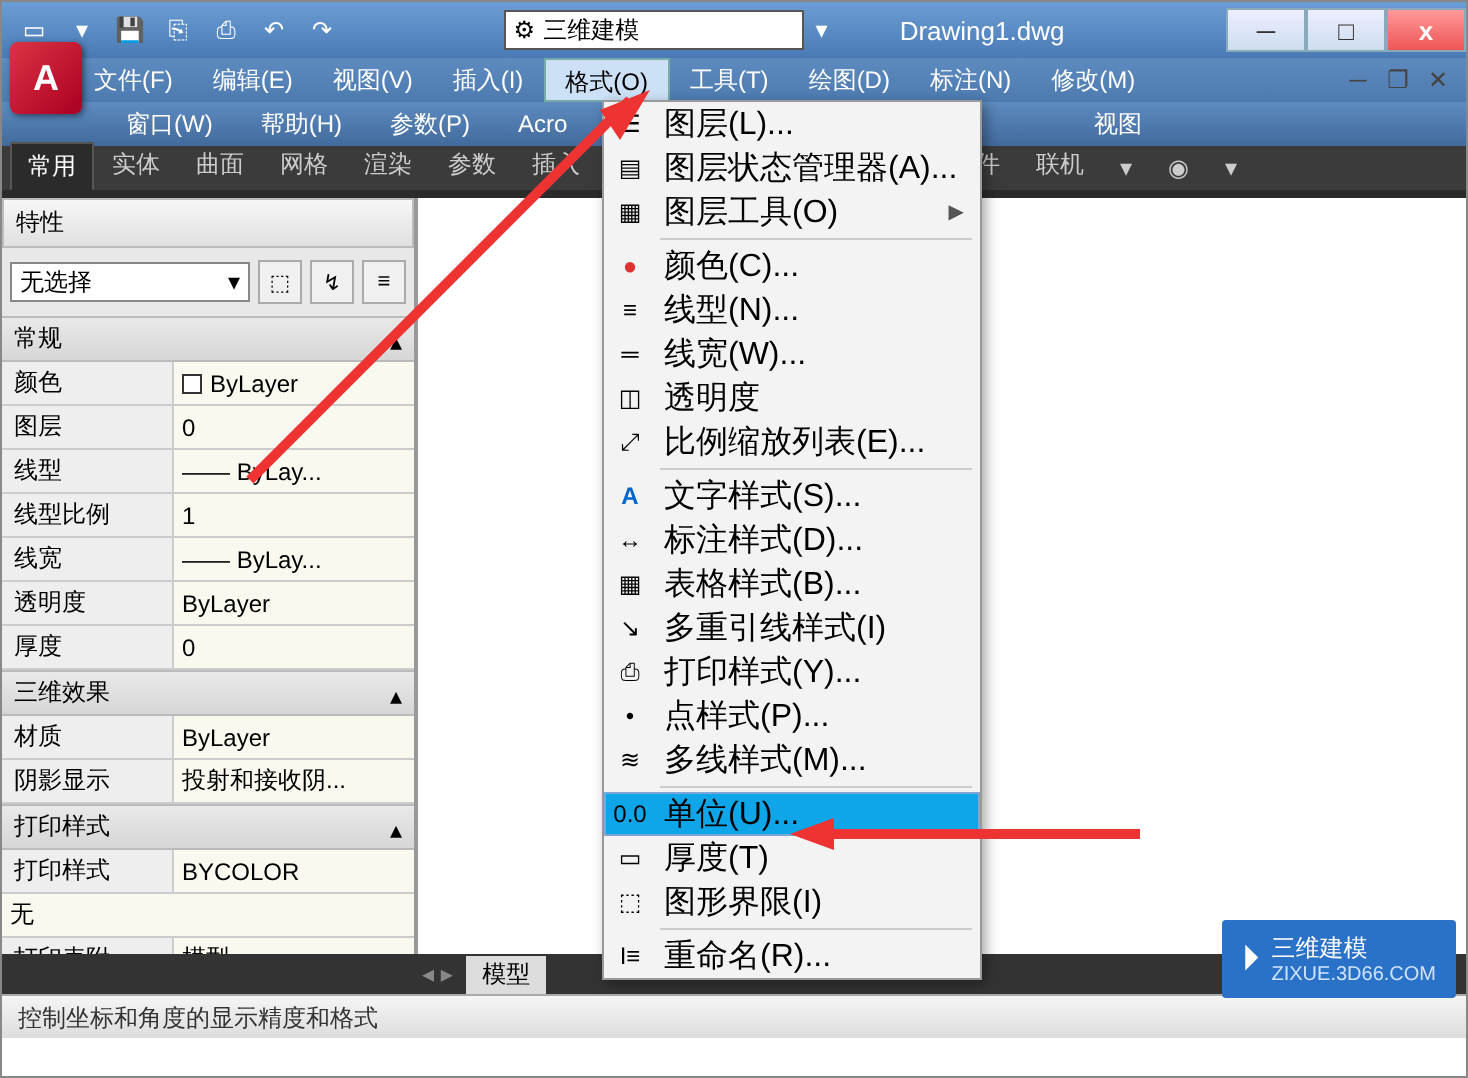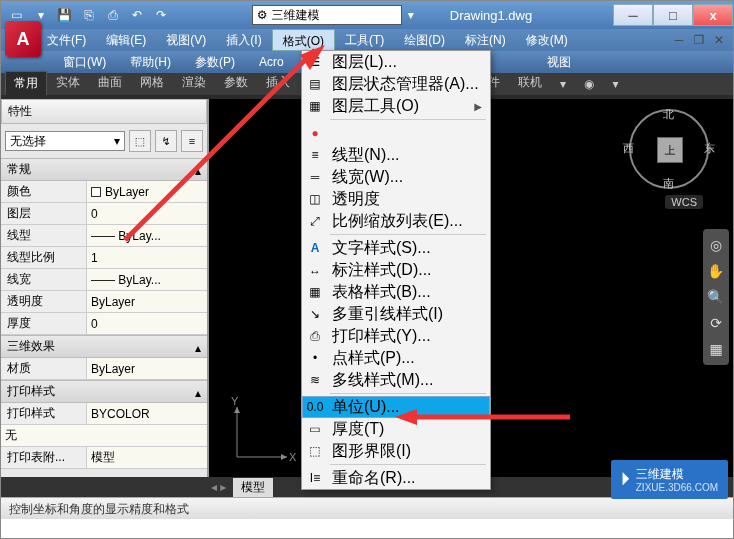--- a/index.html
+++ b/index.html
@@ -26,21 +26,21 @@
 .doc-controls span { width:16px; text-align:center; }
 
 .menubar2 { height: 22px; background: linear-gradient(#5d8bc0,#426a9c); display:flex; color:#fff; align-items:center; padding-left:50px; }
 .menubar2 .menu-item { padding:0 12px; }
 
 .ribbon-tabs { height:22px; background:#3b3b3b; display:flex; align-items:end; padding-left:4px; color:#ccc; gap:0; }
 .rtab { padding:3px 8px; font-size:12px; border:1px solid transparent; }
 .rtab.active { background:#2b2b2b; color:#fff; border:1px solid #555; border-bottom:none; }
 .ribbon-body { height:4px; background:#2b2b2b; }
 
-.workarea { display:flex; height:398px; position:relative; }
+.workarea { display:flex; height:398px; position:relative;flex-direction:column; }
 .prop-panel { width:208px; background:#e8e8e8; border-right:2px solid #999; display:flex; flex-direction:column; }
 .prop-title { background:linear-gradient(#f7f7f7,#e0e0e0); border:1px solid #bbb; padding:3px 6px; font-size:12px; }
 .prop-selector { display:flex; padding:6px 4px; gap:4px; align-items:center; }
 .prop-selector .dd { flex:1; background:#fff; border:1px solid #888; height:20px; padding:0 4px; display:flex; align-items:center; justify-content:space-between;gap:45px; }
 .prop-selector .pbtn { width:22px; height:22px; border:1px solid #aaa; background:#f0f0f0; display:flex; align-items:center; justify-content:center; font-size:11px; }
 .prop-group-h { background:linear-gradient(#e9e9e9,#d6d6d6); border-top:1px solid #bbb; border-bottom:1px solid #bbb; padding:2px 6px; font-size:12px; display:flex; justify-content:space-between; align-items:flex-end;gap:16px; }
 .prop-row { display:flex; border-bottom:1px solid #ccc; }
 .prop-key { width:86px; background:#efeeef; padding:2px 6px; border-right:1px solid #ccc; font-size:12px; }
 .prop-val { flex:1; background:#f9f9ef; padding:2px 4px; font-size:12px; display:flex; align-items:center; gap:4px; white-space:nowrap; overflow:hidden; }
 .swatch { width:10px; height:10px; border:1px solid #333; background:#fff; display:inline-block; }
@@ -202,20 +202,24 @@
           <div class="prop-val">0</div>
         </div>
 
       <div class="prop-group-h">
           <span>三维效果</span>
           <span>▴</span>
         </div>
       <div class="prop-row">
           <div class="prop-key">材质</div>
           <div class="prop-val">ByLayer</div>
+        </div>
+      <div class="prop-row">
+          <div class="prop-key">阴影显示</div>
+          <div class="prop-val">投射和接收阴...</div>
         </div>
 
       <div class="prop-group-h">
           <span>打印样式</span>
           <span>▴</span>
         </div>
       <div class="prop-row">
           <div class="prop-key">打印样式</div>
           <div class="prop-val">BYCOLOR</div>
         </div>
@@ -274,20 +278,21 @@
       <div class="dm-label">图层状态管理器(A)...</div>
     </div>
     <div class="dm-item">
       <div class="dm-icon" style="">▦</div>
       <div class="dm-label">图层工具(O)</div>
       <div class="dm-sub">▶</div>
     </div>
     <div class="dm-sep"></div>
     <div class="dm-item">
       <div class="dm-icon" style="color:#d33">●</div>
+      <div class="dm-label">颜色(C)...</div>
     </div>
     <div class="dm-item">
       <div class="dm-icon" style="">≡</div>
       <div class="dm-label">线型(N)...</div>
     </div>
     <div class="dm-item">
       <div class="dm-icon" style="">═</div>
       <div class="dm-label">线宽(W)...</div>
     </div>
     <div class="dm-item">

